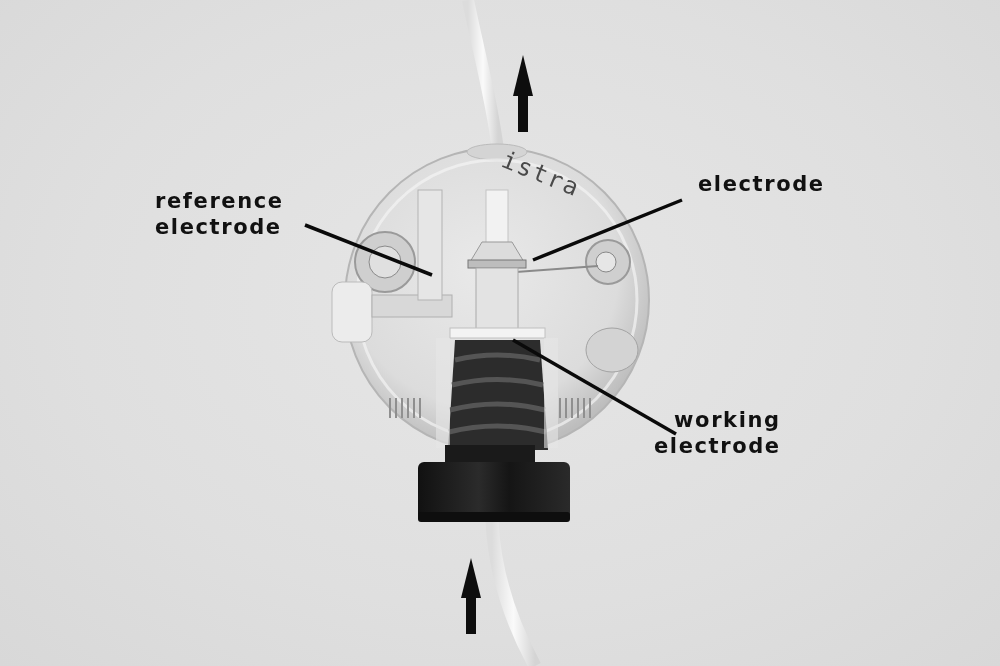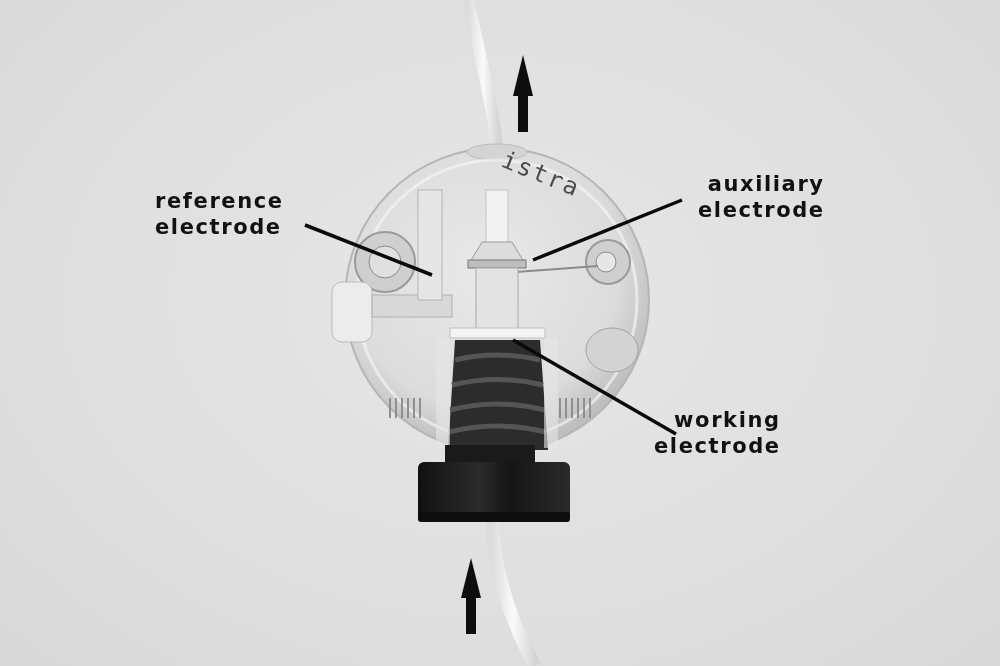--- a/index.html
+++ b/index.html
@@ -111,20 +111,19 @@
     <line x1="513" y1="340" x2="676" y2="434" stroke="#0a0a0a" stroke-width="3.5"></line>
   </svg>
 
   <div class="brand">istra</div>
 
   <div class="label" id="lbl-ref">
     <span>reference</span>
     <span>electrode</span>
   </div>
   <div class="label" id="lbl-aux">
-    <span>auxiliary</span>
     <span>electrode</span>
   </div>
   <div class="label" id="lbl-work">
     <span>working</span>
     <span>electrode</span>
   </div>
 </div>
 
 </body></html>

